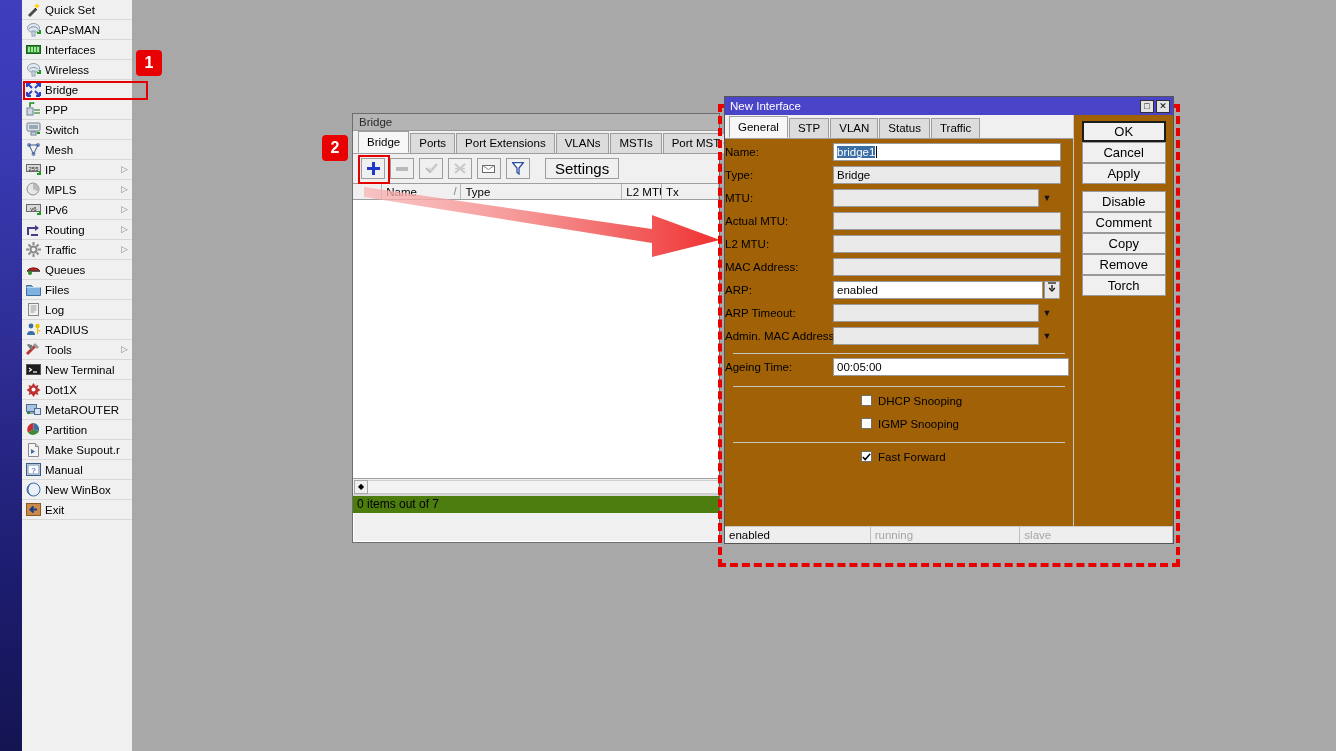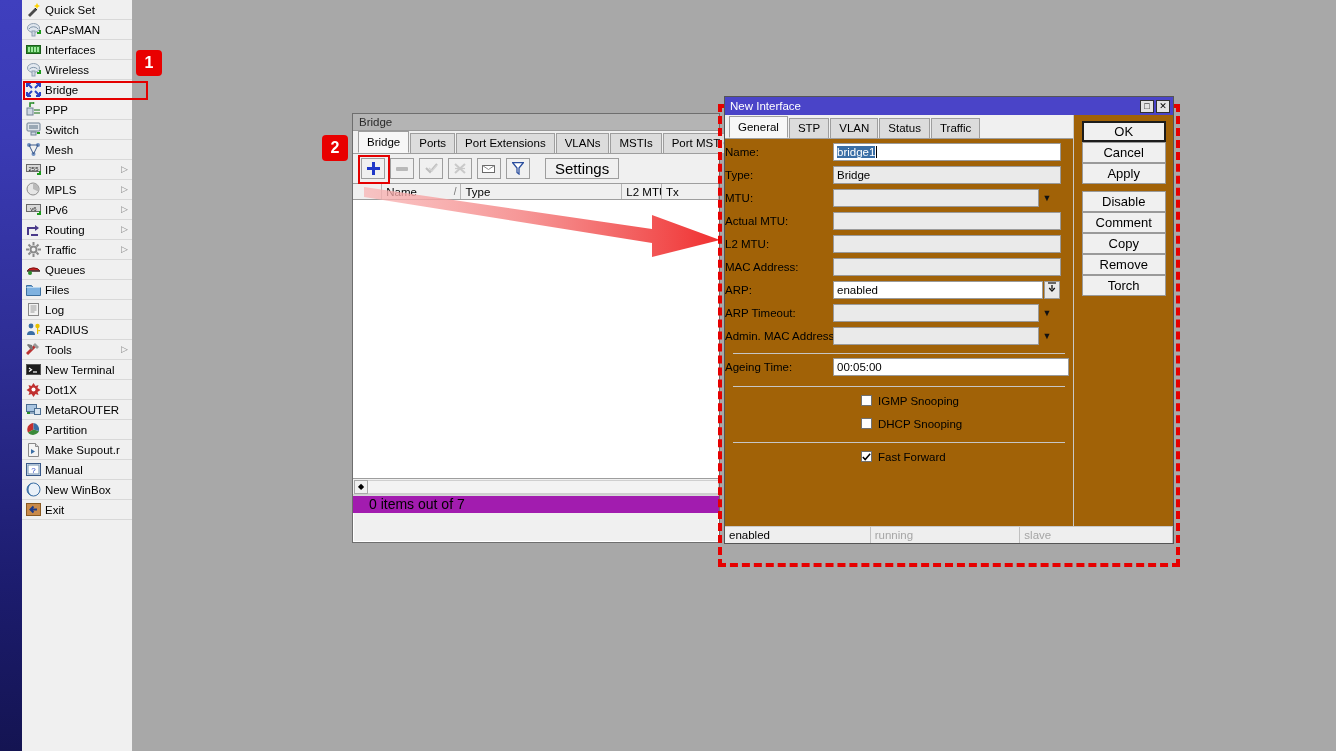--- a/index.html
+++ b/index.html
@@ -137,22 +137,22 @@
     height:279px; background:#ffffff; border-bottom:1px solid #9e9e9e;
   }
   #bridge-hscroll {
     height:16px; background:#f0f0f0; display:flex; align-items:center;
     border-bottom:1px solid #cfcfcf;
   }
   .hs-btn { width:14px; height:14px; border:1px solid #a8a8a8; background:#f0f0f0;
     display:flex; align-items:center; justify-content:center; font-size:8px; margin-left:1px;}
   .hs-track { flex:1; height:14px; border:1px solid #cfcfcf; border-left:none; background:#f3f3f3; }
   #bridge-status {
-    height:18px; line-height:17px; padding-left:16px; font-size:14px;
-    background:#a21caf; border-top:1px solid #d8d8d8;
+    height:18px; line-height:17px; padding-left:4px; font-size:12px;
+    background:#4d7c0f; border-top:1px solid #d8d8d8;
   }
 
   
   #red-arrow { position:absolute; left:352px; top:185px; z-index:30; pointer-events:none; }
 
   
   #dlg-dashed {
     position:absolute; left:718px; top:104px; width:462px; height:463px;
     border:4px dashed #e60000; z-index:45;
   }
@@ -679,25 +679,25 @@
               <div class="ddarrow">▼</div>
             </div>
             <div class="hrline"></div>
             <div class="frow">
               <div class="flabel">Ageing Time:</div>
               <div class="finput" style="width: 236px;">00:05:00</div>
             </div>
             <div class="hrline" style="margin-top: 9px;"></div>
             <div class="cbrow">
               <div class="cbox"></div>
-              <span class="cblabel">IGMP Snooping</span>
+              <span class="cblabel">DHCP Snooping</span>
             </div>
             <div class="cbrow">
               <div class="cbox"></div>
-              <span class="cblabel">DHCP Snooping</span>
+              <span class="cblabel">IGMP Snooping</span>
             </div>
             <div class="hrline" style="margin-top: 9px;"></div>
             <div class="cbrow">
               <div class="cbox">
                 <svg width="9" height="8" viewBox="0 0 9 8">
                   <path d="M0.8 4 L3.2 6.6 L8.2 0.8" stroke="#000" stroke-width="1.5" fill="none"></path>
                 </svg>
               </div>
               <span class="cblabel">Fast Forward</span>
             </div>

